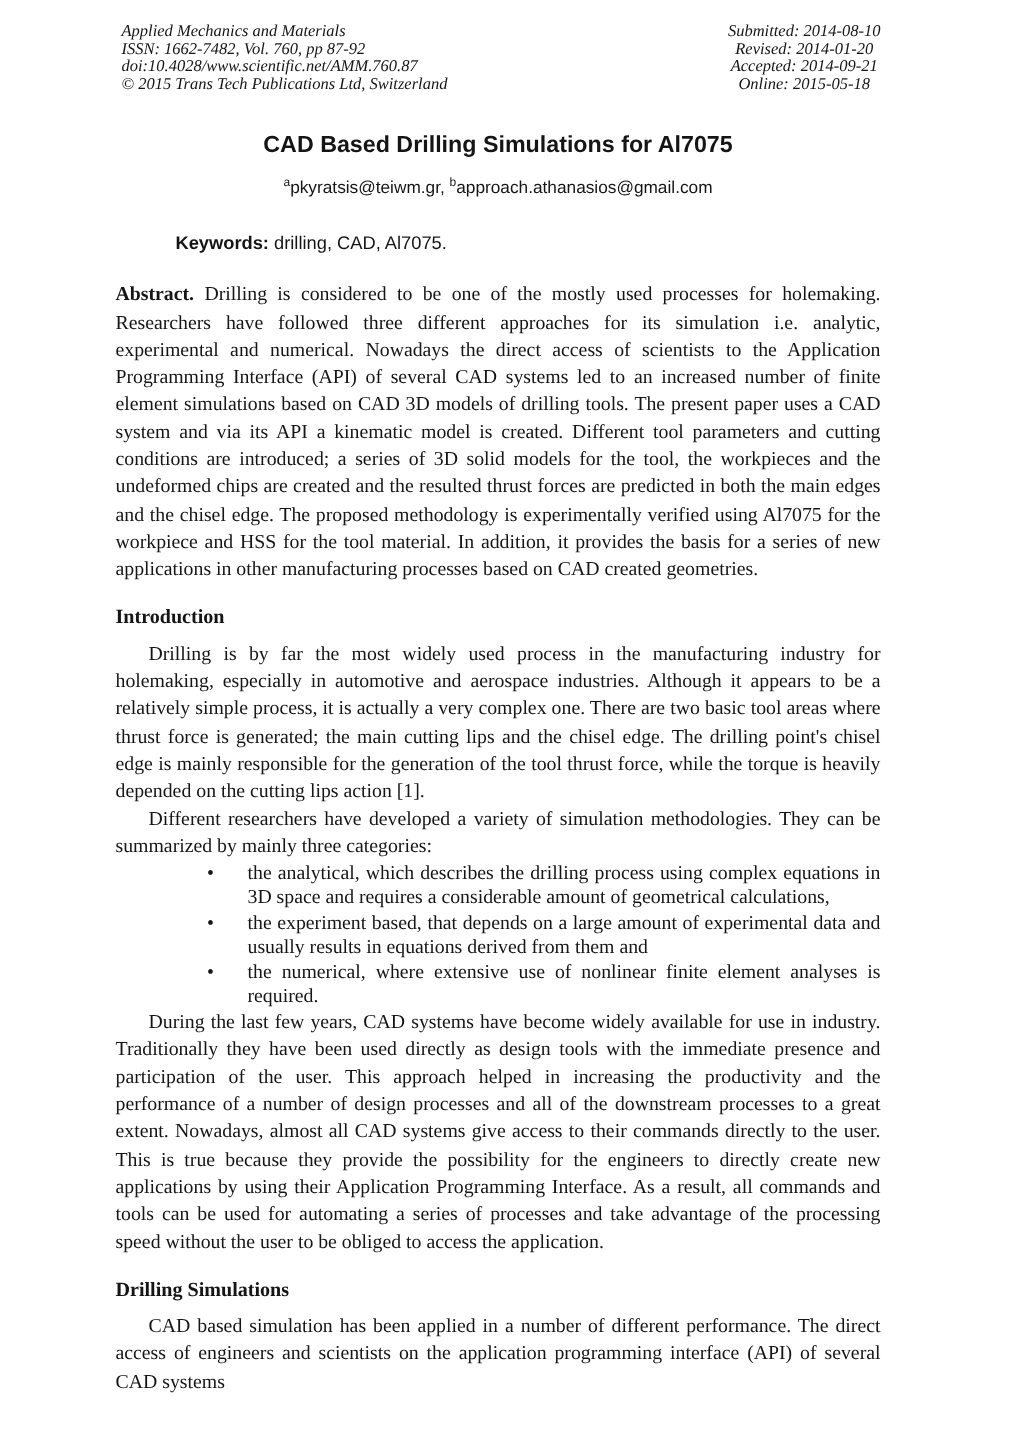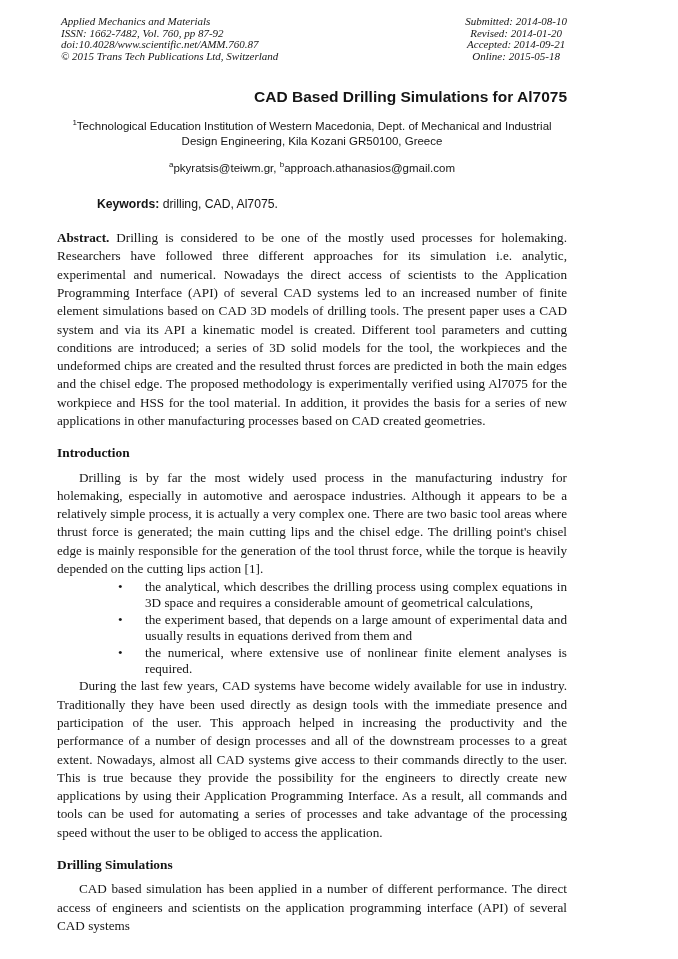--- a/index.html
+++ b/index.html
@@ -10,36 +10,37 @@
   .page {
     position: relative;
     width: 624px;
     height: 959px;
     box-sizing: border-box;
     background: #ffffff;
     color: #151515;
     padding: 16px 57px 0 57px;
     overflow: hidden;
     font-family: "Liberation Serif", serif;
+    margin-left: 20px;
   }
   
   .jheader {
     display: flex;
     justify-content: space-between;
     font-style: italic;
     font-size: 11px;
     line-height: 11.6px;
     margin-left: 4px;
   }
   .jheader .right { text-align: center; }
 
   
   .paper-title {
     margin-top: 25px;
-    text-align: right;
+    text-align: center;
     font-family: "Liberation Sans", sans-serif;
     font-weight: bold;
     font-size: 15.5px;
     line-height: 19px;
   }
   .authors {
     margin-top: 11px;
     text-align: center;
     font-family: "Liberation Sans", sans-serif;
     font-size: 14.5px;
@@ -125,32 +126,32 @@
       <div>Submitted: 2014-08-10</div>
       <div>Revised: 2014-01-20</div>
       <div>Accepted: 2014-09-21</div>
       <div>Online: 2015-05-18</div>
     </div>
   </div>
 
   <div class="paper-title">CAD Based Drilling Simulations for Al7075</div>
 
 
-  <div class="affiliation"><sup>1</sup><span>Technological Education Institution of Western Macedonia, Dept. of Mechanical and Industrial</span><br><span>Design Engineering, Kila Kozani GR50100, Greece</span></div>
 
   <div class="emails"><sup>a</sup><span>pkyratsis@teiwm.gr,</span> <sup>b</sup><span>approach.athanasios@gmail.com</span></div>
 
   <div class="keywords"><span class="label">Keywords:</span> <span>drilling, CAD, Al7075.</span></div>
 
   <p class="body-text abstract"><span class="label">Abstract.</span> <span>Drilling is considered to be one of the mostly used processes for holemaking. Researchers have followed three different approaches for its simulation i.e. analytic, experimental and numerical. Nowadays the direct access of scientists to the Application Programming Interface (API) of several CAD systems led to an increased number of finite element simulations based on CAD 3D models of drilling tools. The present paper uses a CAD system and via its API a kinematic model is created. Different tool parameters and cutting conditions are introduced; a series of 3D solid models for the tool, the workpieces and the undeformed chips are created and the resulted thrust forces are predicted in both the main edges and the chisel edge. The proposed methodology is experimentally verified using Al7075 for the workpiece and HSS for the tool material. In addition, it provides the basis for a series of new applications in other manufacturing processes based on CAD created geometries.</span></p>
 
   <h3 class="section-heading">Introduction</h3>
 
   <p class="body-text para after-heading">Drilling is by far the most widely used process in the manufacturing industry for holemaking, especially in automotive and aerospace industries. Although it appears to be a relatively simple process, it is actually a very complex one. There are two basic tool areas where thrust force is generated; the main cutting lips and the chisel edge.  The drilling point's chisel edge is mainly responsible for the generation of the tool thrust force, while the torque is heavily depended on the cutting lips action [1].</p>
 
+  <p class="body-text para">Different researchers have developed a variety of simulation methodologies. They can be summarized by mainly three categories:</p>
 
   <ul class="bullets">
     <li><span class="bullet-glyph">•</span><span>the analytical, which describes the drilling process using complex equations in 3D space and requires a considerable amount of geometrical calculations,</span></li>
     <li><span class="bullet-glyph">•</span><span>the experiment based, that depends on a large amount of experimental data and usually results in equations derived from them and</span></li>
     <li><span class="bullet-glyph">•</span><span>the numerical, where extensive use of nonlinear finite element analyses is required.</span></li>
   </ul>
 
   <p class="body-text para">During the last few years, CAD systems have become widely available for use in industry. Traditionally they have been used directly as design tools with the immediate presence and participation of the user. This approach helped in increasing the productivity and the performance of a number of design processes and all of the downstream processes to a great extent. Nowadays, almost all CAD systems give access to their commands directly to the user. This is true because they provide the possibility for the engineers to directly create new applications by using their Application Programming Interface. As a result, all commands and tools can be used for automating a series of processes and take advantage of the processing speed without the user to be obliged to access the application.</p>
 
   <h3 class="section-heading">Drilling Simulations</h3>

